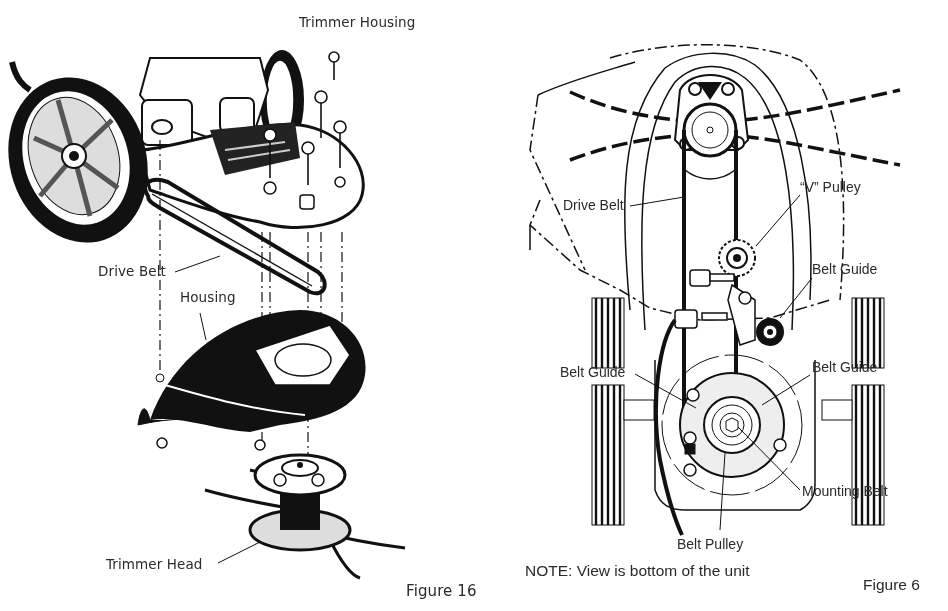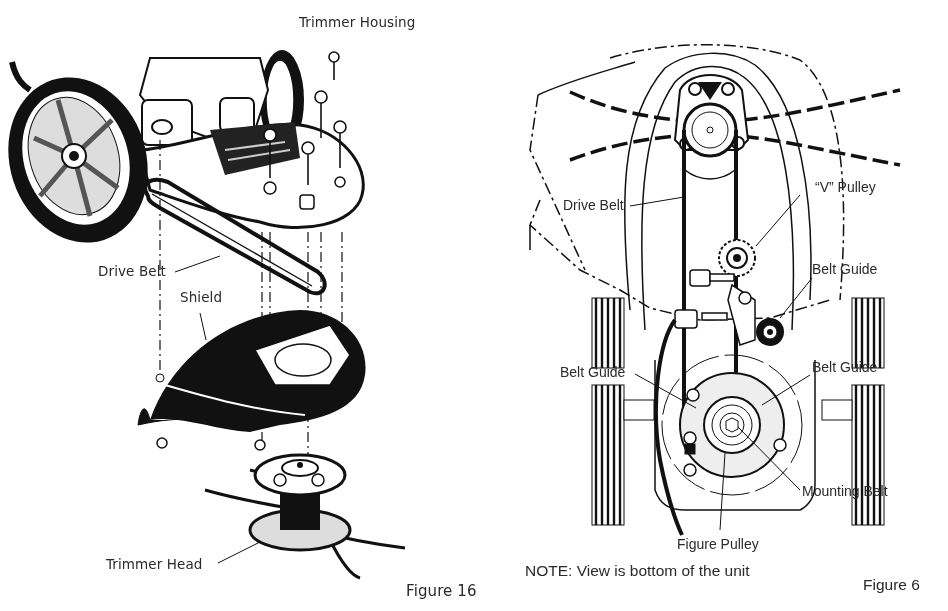--- a/index.html
+++ b/index.html
@@ -111,21 +111,21 @@
 
     <g stroke="#111" stroke-width="1">
       <line x1="175" y1="272" x2="220" y2="256"></line>
       <line x1="200" y1="313" x2="206" y2="340"></line>
       <line x1="218" y1="563" x2="260" y2="542"></line>
     </g>
   </svg>
 
   <span class="lbl cal" style="left:299px;top:14px;">Trimmer Housing</span>
   <span class="lbl cal" style="left:98px;top:263px;">Drive Belt</span>
-  <span class="lbl cal" style="left:180px;top:289px;">Shield</span>
+  <span class="lbl cal" style="left:180px;top:289px;">Housing</span>
   <span class="lbl cal" style="left:106px;top:556px;">Trimmer Head</span>
   <span class="lbl cal" style="left:382px;top:582px;font-size:15px;margin-left:24px;">Figure 16</span>
 </div>
 
 <div class="fig" style="left:470px;top:0;width:478px;height:611px;">
   <svg width="478" height="611">
 
     <g fill="none" stroke="#111" stroke-width="1.5" stroke-dasharray="12 4 3 4">
       <path d="M70 200 L 60 225 L 110 270 L 150 290 L 180 308 L 230 320 L 300 318 L 360 300"></path>
       <path d="M 140 58 C 200 40 280 40 330 60 C 370 90 380 180 370 300"></path>
@@ -250,21 +250,21 @@
       <line x1="330" y1="195" x2="286" y2="246"></line>
       <line x1="342" y1="278" x2="310" y2="318"></line>
       <line x1="165" y1="374" x2="226" y2="408"></line>
       <line x1="340" y1="375" x2="292" y2="405"></line>
       <line x1="330" y1="490" x2="268" y2="427"></line>
       <line x1="250" y1="530" x2="255" y2="453"></line>
     </g>
   </svg>
 
   <span class="lbl ari" style="left:93px;top:197px;">Drive Belt</span>
-  <span class="lbl ari" style="left:330px;top:179px;margin-left:15px;">“V” Pulley</span>
+  <span class="lbl ari" style="left:330px;top:179px;">“V” Pulley</span>
   <span class="lbl ari" style="left:342px;top:261px;">Belt Guide</span>
   <span class="lbl ari" style="left:90px;top:364px;">Belt Guide</span>
   <span class="lbl ari" style="left:342px;top:359px;">Belt Guide</span>
   <span class="lbl ari" style="left:332px;top:483px;">Mounting Belt</span>
-  <span class="lbl ari" style="left:207px;top:536px;">Figure Pulley</span>
+  <span class="lbl ari" style="left:207px;top:536px;">Belt Pulley</span>
   <span class="lbl ari" style="left:55px;top:562px;font-size:15.5px;">NOTE: View is bottom of the unit</span>
   <span class="lbl ari" style="left:393px;top:576px;font-size:15.5px;">Figure 6</span>
 </div>
 
 </body></html>

